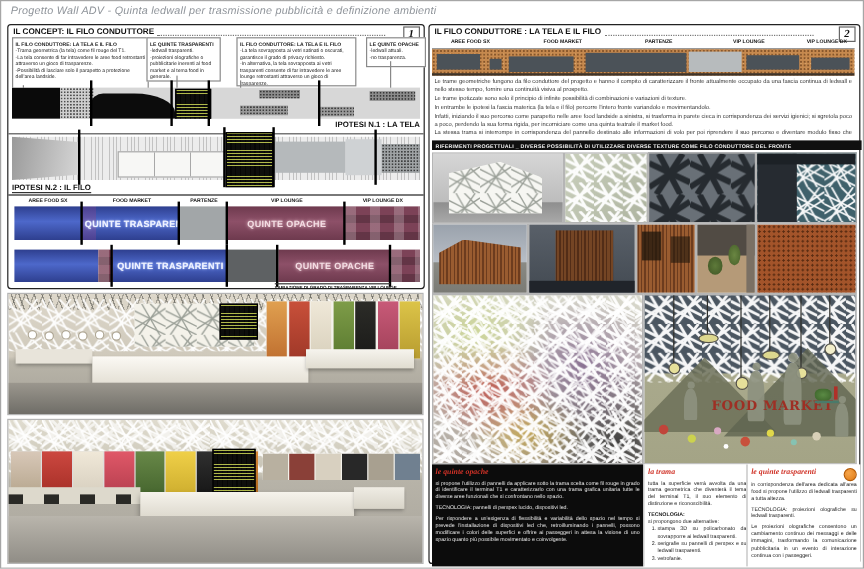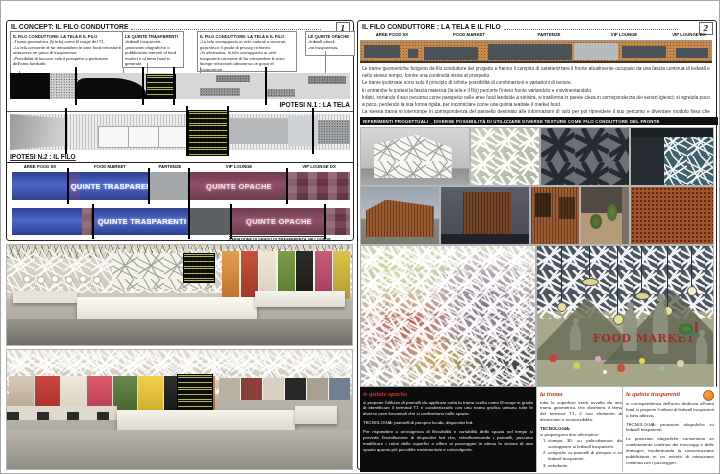--- a/index.html
+++ b/index.html
@@ -102,20 +102,21 @@
           <line x1="0" y1="28" x2="34" y2="6"></line>
         <line x1="8" y1="0" x2="26" y2="34"></line>
           <line x1="28" y1="0" x2="6" y2="34"></line>
       </g>
     </pattern>
   </defs>
 </svg>
 
 <div class="page">
 
+  <div class="title">Progetto Wall ADV - Quinta ledwall per trasmissione pubblicità e definizione ambienti</div>
 
   <section class="panel" style="left:5px;top:19px;width:346px;height:219px;">
     <div class="phead" style="left:4px;top:1.5px;width:310px;">
       <span class="t">IL CONCEPT: IL FILO CONDUTTORE</span>
       <span class="lead"></span>
     </div>
     <div class="badge" style="right:3px;top:1px;">1</div>
 
     <div class="note" style="left:3px;top:10px;width:108px;height:40px;">
       <b>IL FILO CONDUTTORE: LA TELA E IL FILO</b>

